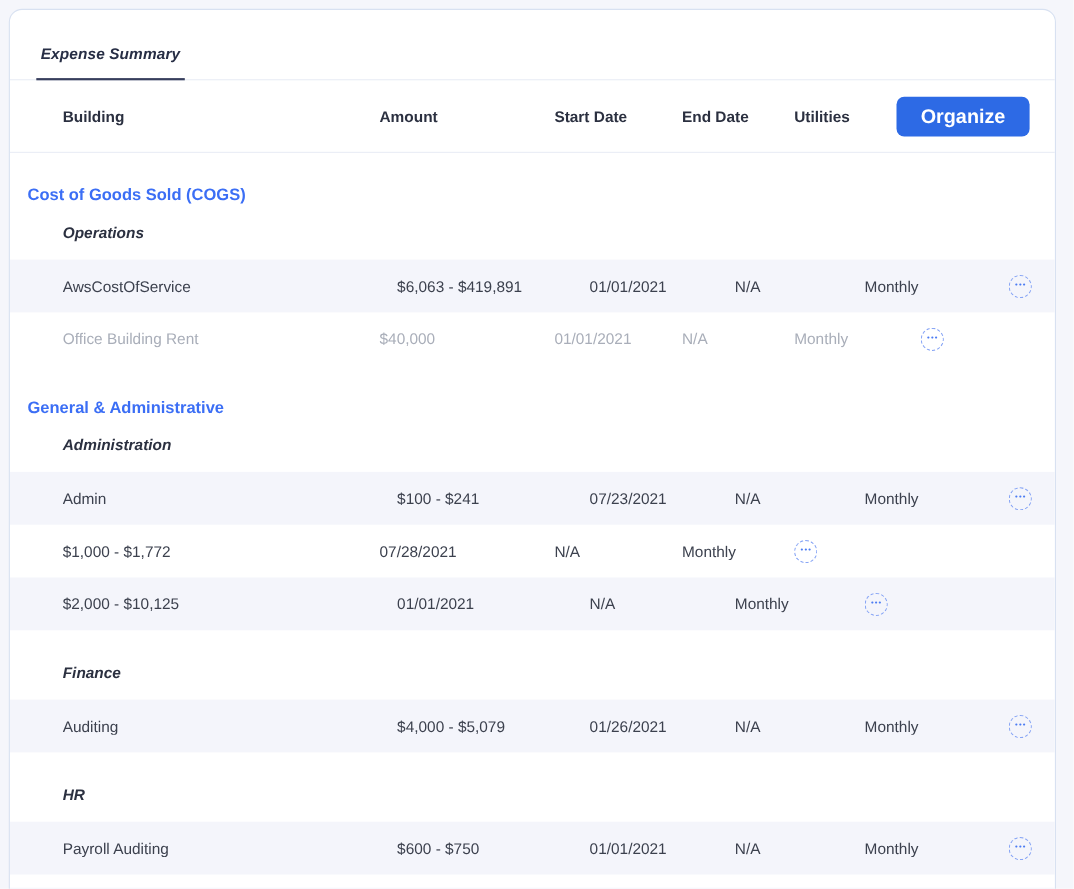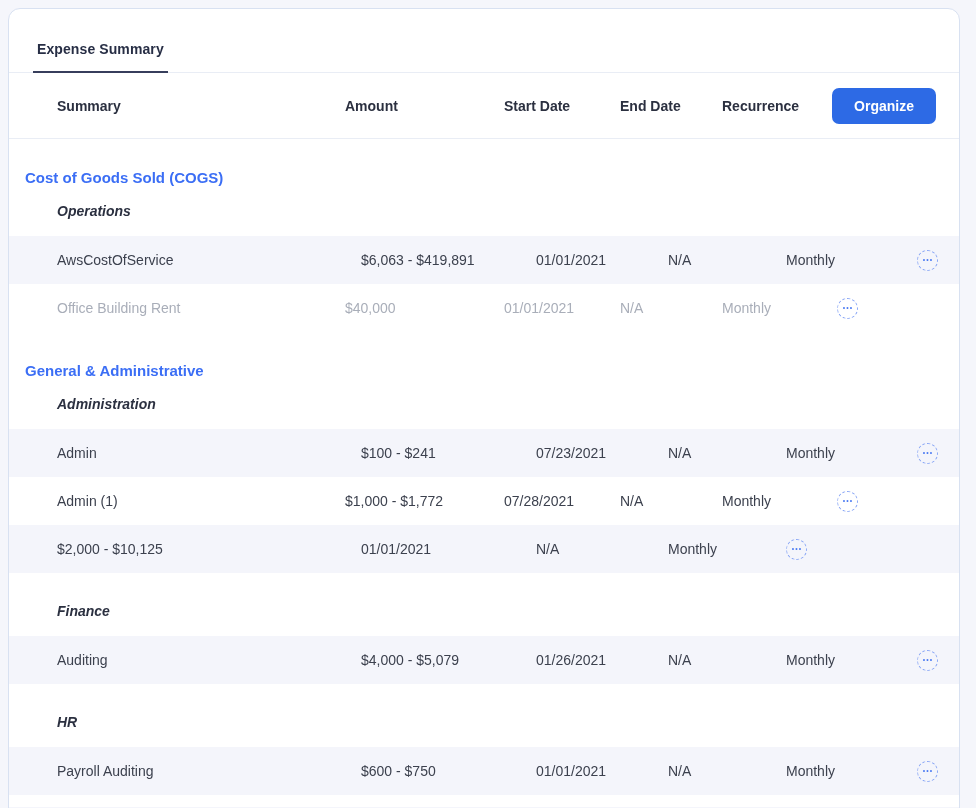--- a/index.html
+++ b/index.html
@@ -19,20 +19,21 @@
     border-radius:12px;
     overflow:hidden;
   }
   
   .tabbar {
     height:64px;
     display:flex;
     align-items:flex-end;
     padding:0 24px;
     border-bottom:1px solid #e9edf5;
+    font-style:italic;
   }
   .tab {
     font-size:14px;
     font-weight:700;
     color:#272e45;
     padding:0 4px 14px 4px;
     border-bottom:2px solid #373e5c;
     margin-bottom:-1px;
     cursor:pointer;
     letter-spacing:.1px;
@@ -55,21 +56,21 @@
   .organize-btn {
     position:absolute;
     right:23px; top:15px;
     height:36px;
     padding:0 22px;
     background:#2d6ae5;
     color:#ffffff;
     border:none;
     border-radius:7px;
     font-family:"Liberation Sans", sans-serif;
-    font-size:14px;
+    font-size:18px;
     font-weight:700;
     cursor:pointer;
   }
   
   .section-title {
     margin:30px 0 0 16px;
     font-size:15px;
     font-weight:700;
     color:#3b6ef5;
     line-height:18px;
@@ -121,25 +122,25 @@
 </head>
 <body>
 
 <div class="card">
 
   <div class="tabbar">
     <div class="tab">Expense Summary</div>
   </div>
 
   <div class="thead">
-    <div class="th">Summary</div>
+    <div class="th">Building</div>
     <div class="th">Amount</div>
     <div class="th">Start Date</div>
     <div class="th">End Date</div>
-    <div class="th">Recurrence</div>
+    <div class="th">Utilities</div>
     <div></div>
     <button class="organize-btn">Organize</button>
   </div>
 
   <div id="sections">
   <div class="section">
     <div class="section-title">Cost of Goods Sold (COGS)</div>
     <div class="groups">
   <div class="group">
     <div class="group-title">Operations</div>
@@ -187,21 +188,20 @@
     <div class="cell">N/A</div>
     <div class="cell">Monthly</div>
     <div>
       <button class="more-btn">
         <span>•••</span>
       </button>
     </div>
   </div>
 
   <div class="row">
-    <div class="cell">Admin (1)</div>
     <div class="cell">$1,000 - $1,772</div>
     <div class="cell">07/28/2021</div>
     <div class="cell">N/A</div>
     <div class="cell">Monthly</div>
     <div>
       <button class="more-btn">
         <span>•••</span>
       </button>
     </div>
   </div>

